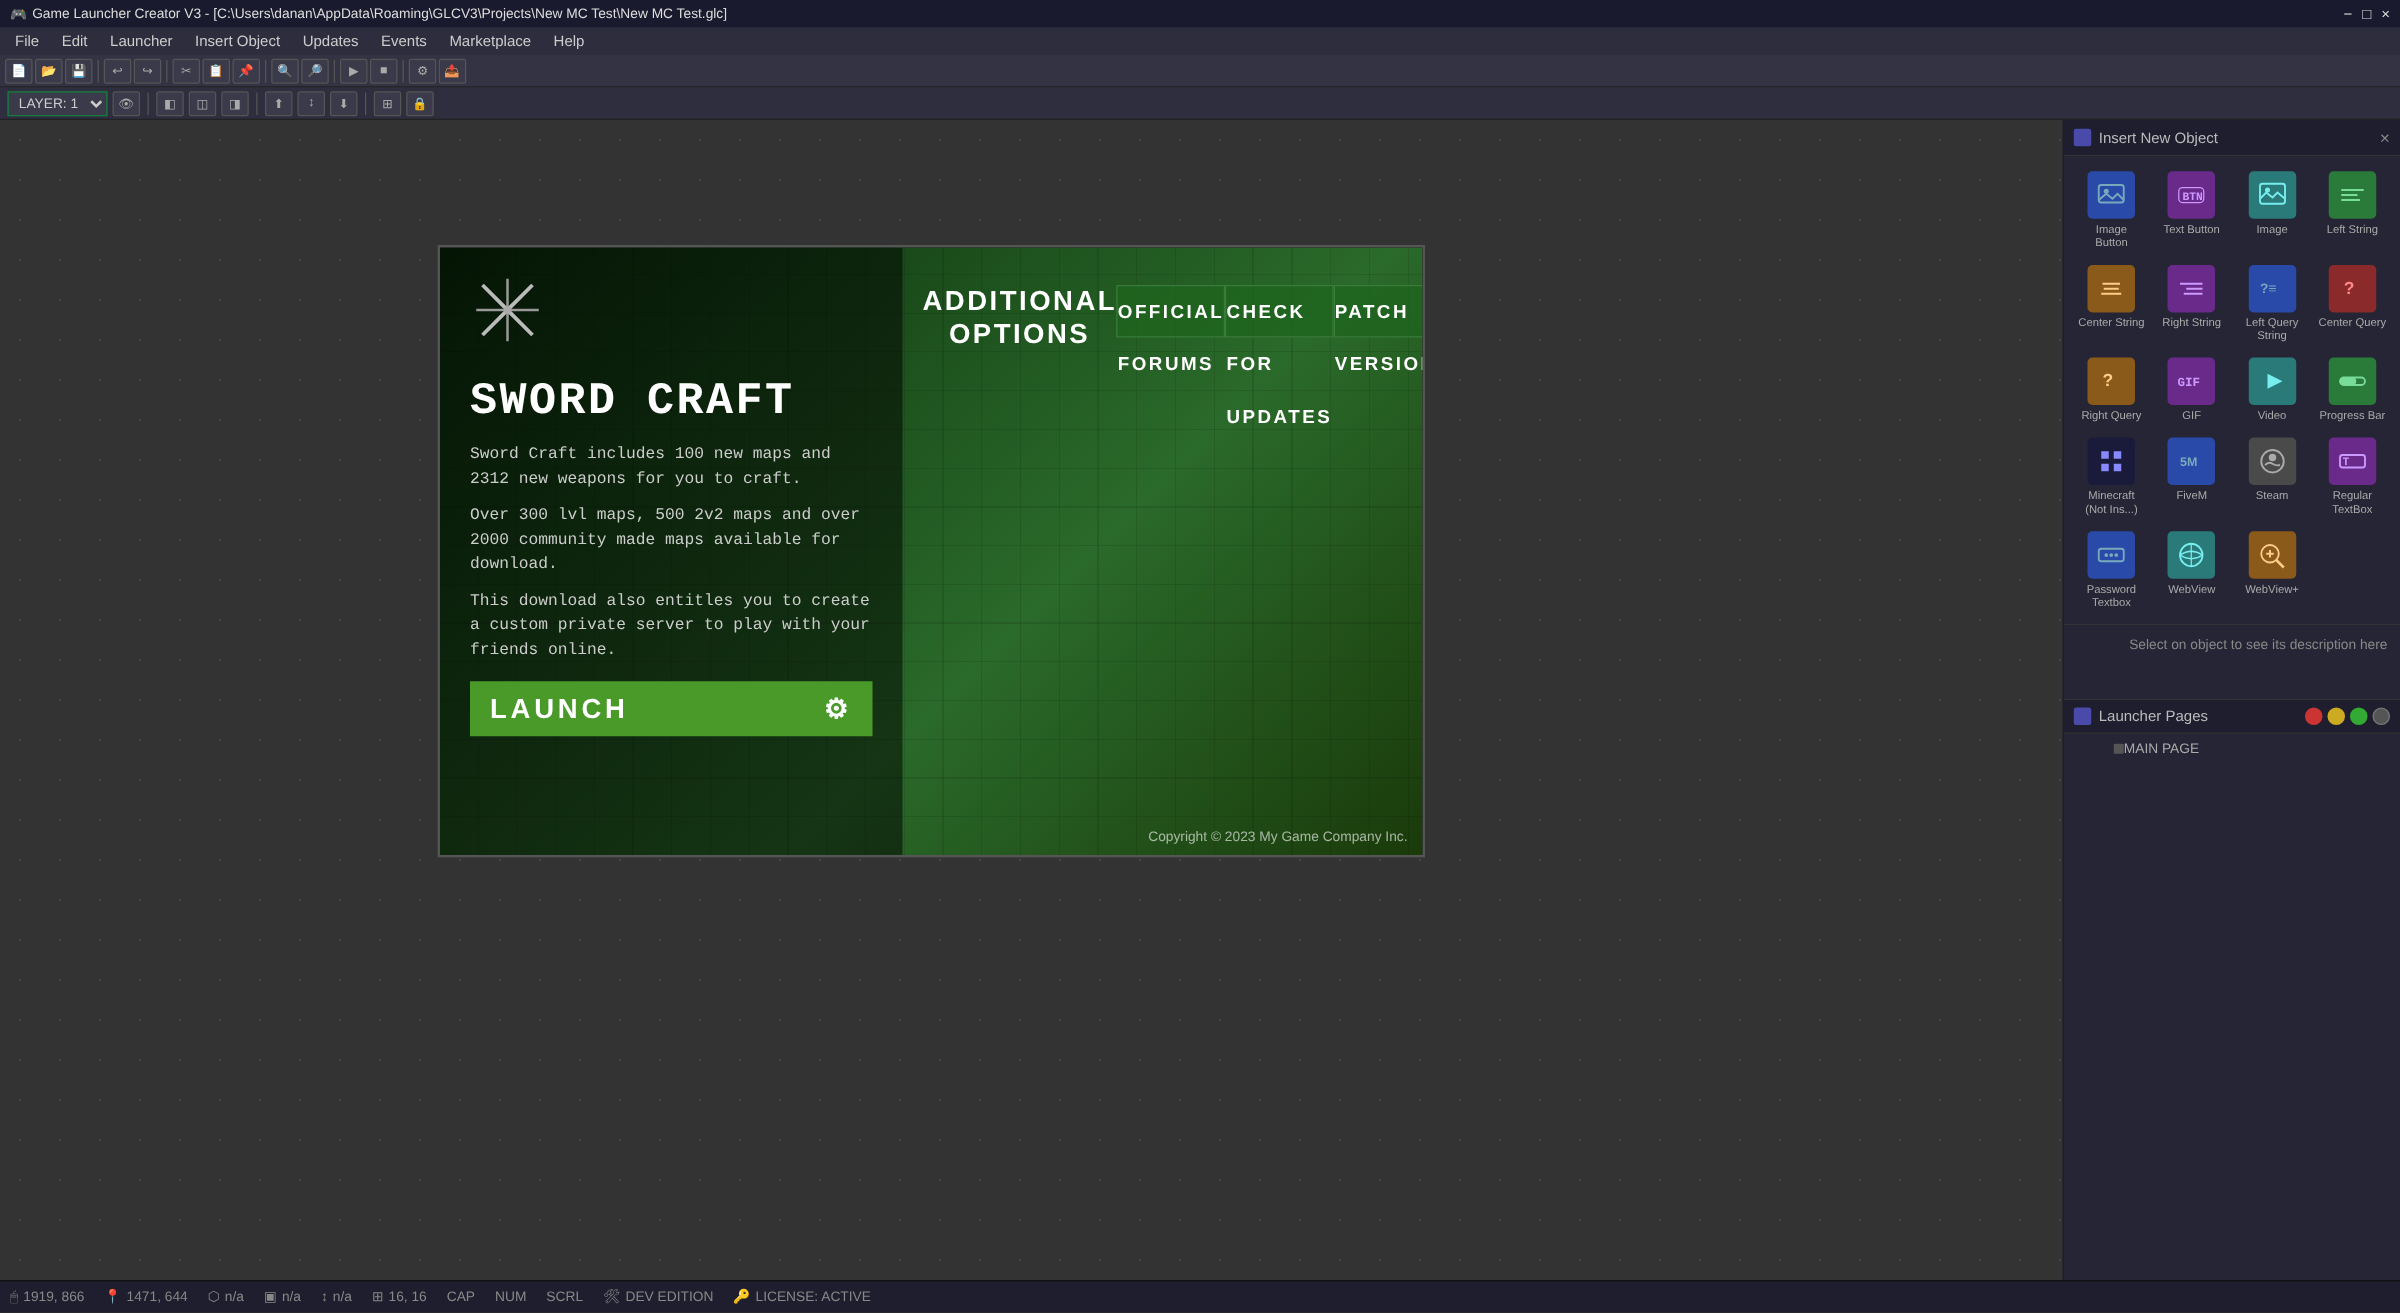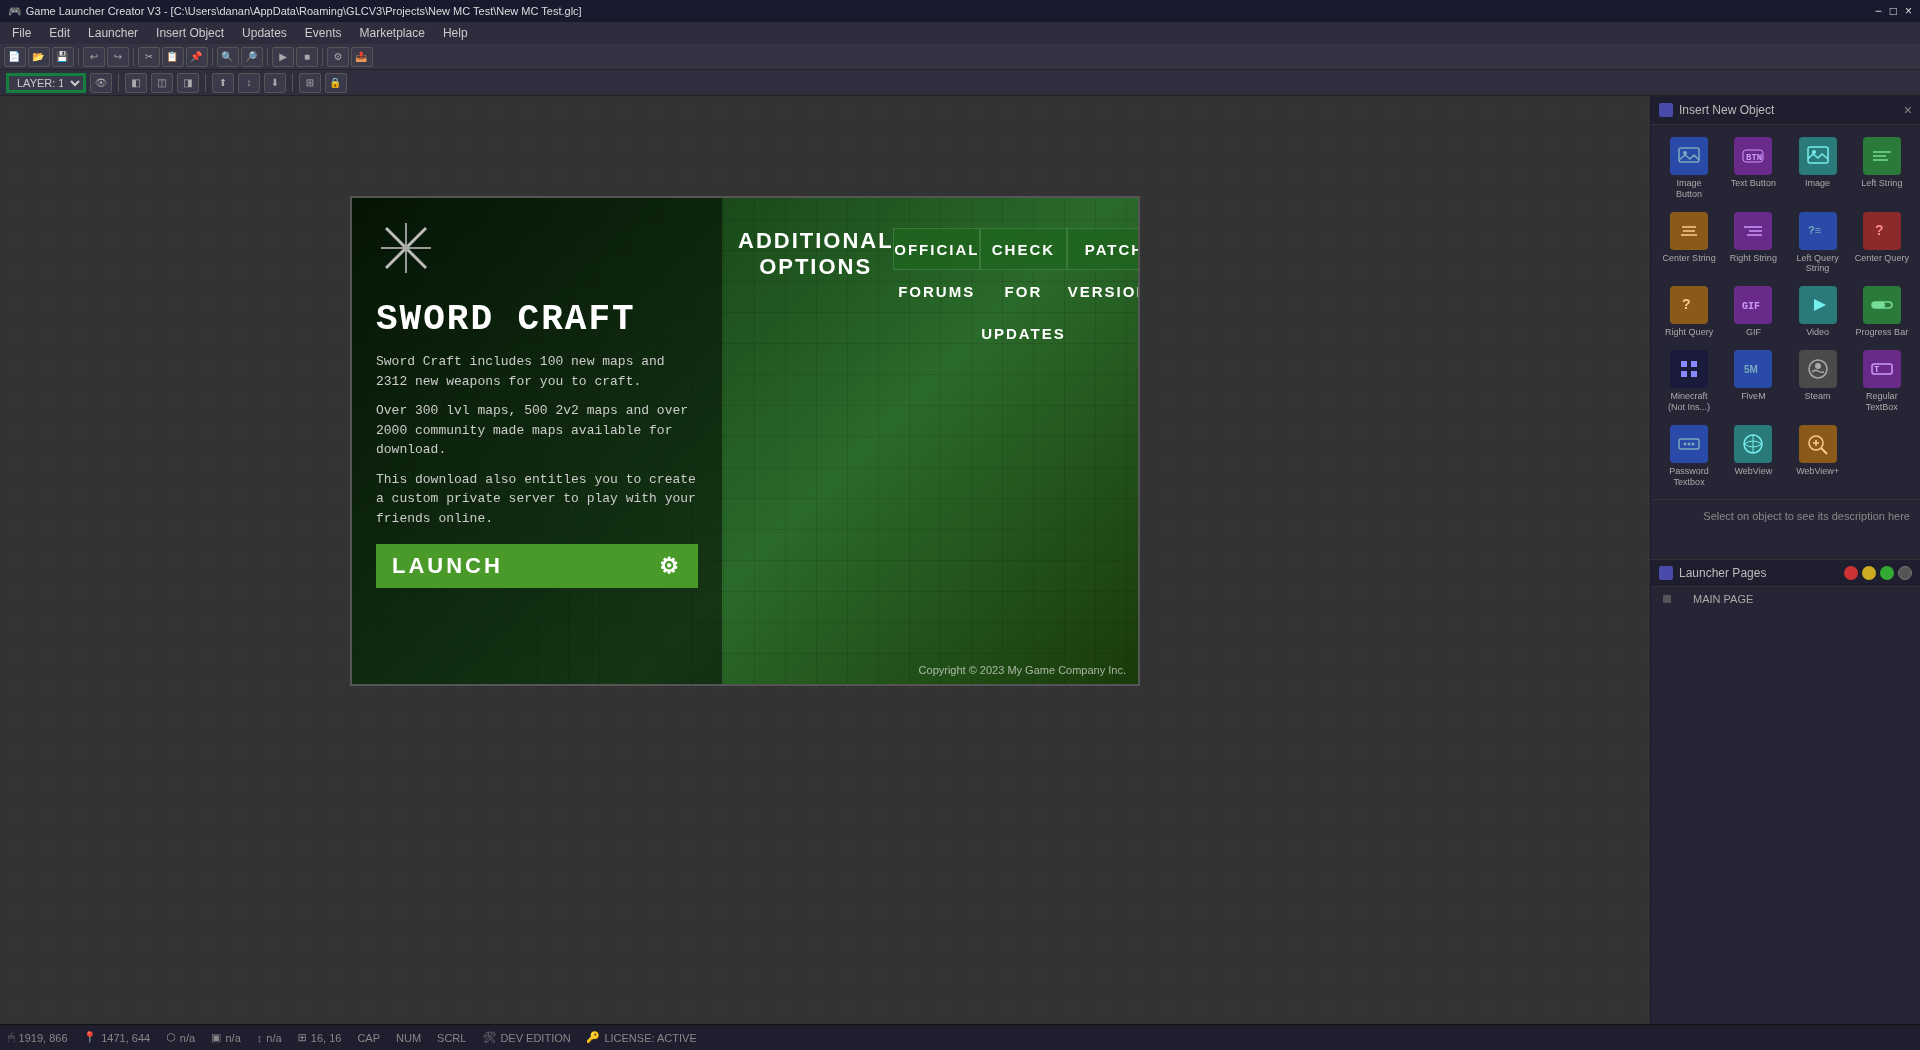--- a/index.html
+++ b/index.html
@@ -82,21 +82,21 @@
       background: #2e2e3e;
       display: flex;
       align-items: center;
       padding: 0 6px;
       gap: 4px;
       border-bottom: 1px solid #222;
     }
     .layer-select {
       height: 20px;
       background: #3a3a4a;
-      border: 3px solid #15803d;
+      border: 1px solid #15803d;
       color: #ccc;
       font-size: 11px;
       padding: 0 4px;
       width: 80px;
     }
 
     
     #main-area {
       display: flex;
       height: calc(1050px - 22px - 22px - 26px - 26px - 26px);
@@ -216,21 +216,21 @@
       width: 100%;
       height: 42px;
       background: rgba(30,100,30,0.8);
       border: 1px solid #3a7a3a;
       color: white;
       font-size: 15px;
       font-weight: bold;
       letter-spacing: 2px;
       cursor: pointer;
       margin-bottom: 8px;
-      text-align: center;
+      text-align: left;
       line-height: 42px;
       text-transform: uppercase;
     }
 
     .copyright-text {
       position: absolute;
       bottom: 8px;
       right: 12px;
       color: rgba(255,255,255,0.6);
       font-size: 11px;
@@ -359,21 +359,22 @@
     .lp-ctrl-green { background: #33aa33; }
     .lp-ctrl-gray { background: #555; border: 1px solid #777; }
 
     .page-item {
       padding: 6px 12px;
       font-size: 11px;
       color: #aaa;
       cursor: pointer;
       display: flex;
       align-items: center;
-      gap: 22px;
+      gap: 0;
+      margin-left: 28px;
     }
     .page-dot { width: 8px; height: 8px; background: #555; border-radius: 1px; }
 
     
     #status-bar {
       height: 26px;
       background: #1e1e2e;
       border-top: 1px solid #111;
       display: flex;
       align-items: center;

